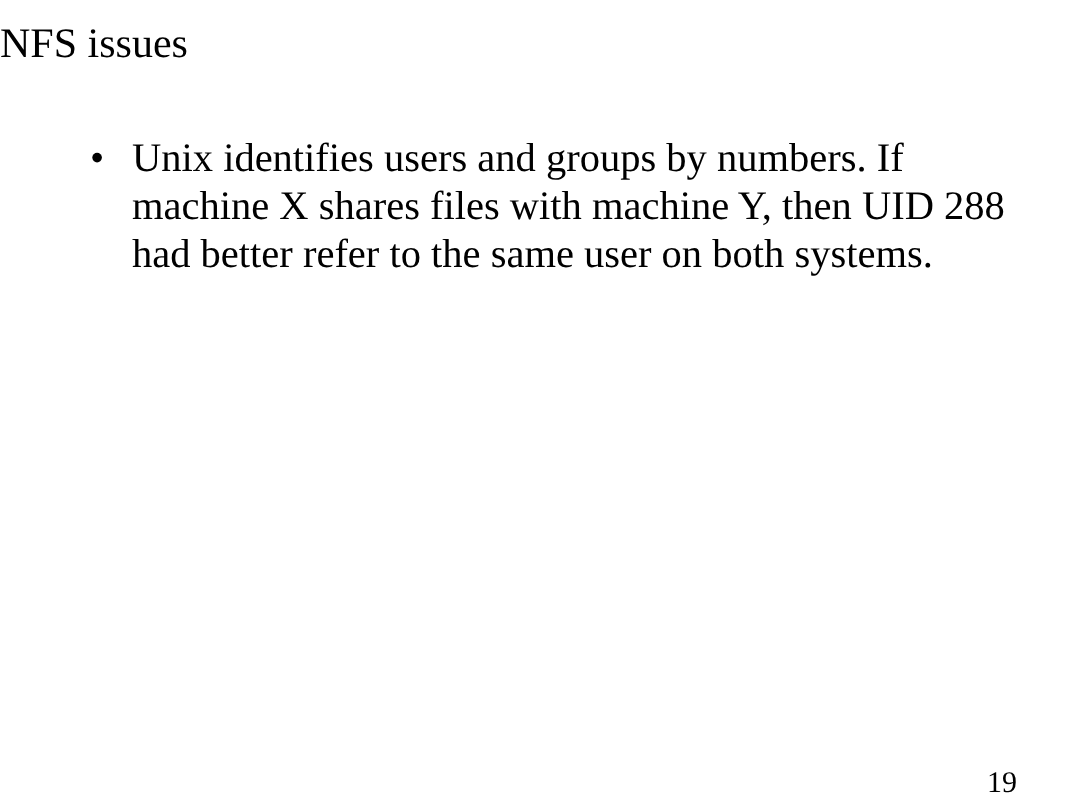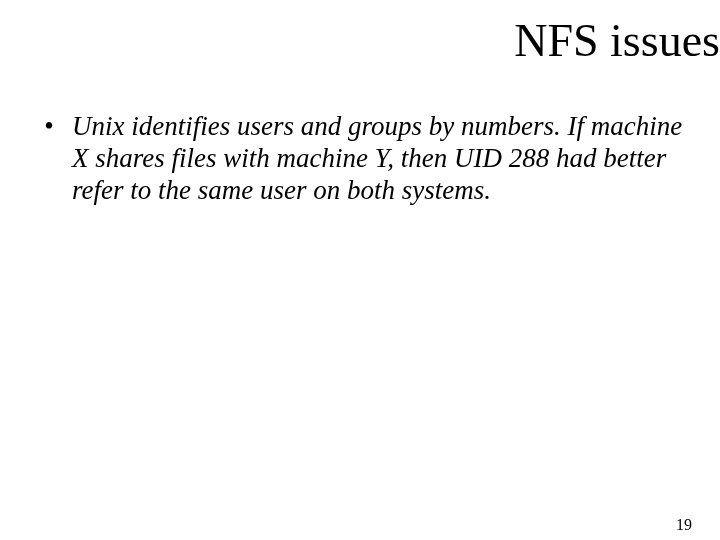--- a/index.html
+++ b/index.html
@@ -12,56 +12,55 @@
     color: #000000;
     overflow: hidden;
   }
   .slide {
     width: 720px;
     height: 540px;
     position: relative;
     box-sizing: border-box;
   }
   .title {
-    text-align: right;
-    font-size: 46px;
+    text-align: left;
+    font-size: 28px;
     font-weight: normal;
     margin-top: 14px;
     margin-bottom: 0;
   }
   .body {
     margin-top: 44px;
     padding-left: 44px;
     padding-right: 22px;
   }
   ul.bullets {
     list-style: none;
-    margin: 0;
+    margin: 16px;
     padding: 0;
-    font-style: italic;
   }
   ul.bullets > li {
     position: relative;
     font-size: 27px;
     line-height: 1.18;
     padding-left: 28px;
     margin-bottom: 2px;
   }
   ul.bullets > li::before {
     content: "•";
     position: absolute;
     left: 0;
     top: 0;
     font-size: 27px;
   }
   .page-number {
     position: absolute;
-    right: 28px;
+    right: 42px;
     bottom: 20px;
-    font-size: 16px;
+    font-size: 20px;
   }
 </style>
 </head>
 <body>
 
 <div class="slide">
   <h1 class="title">NFS issues</h1>
 
   <div class="body">
     <ul class="bullets">

